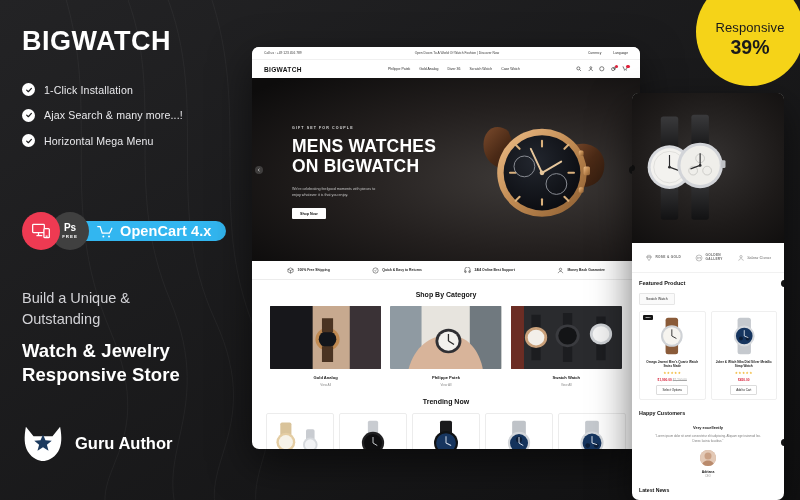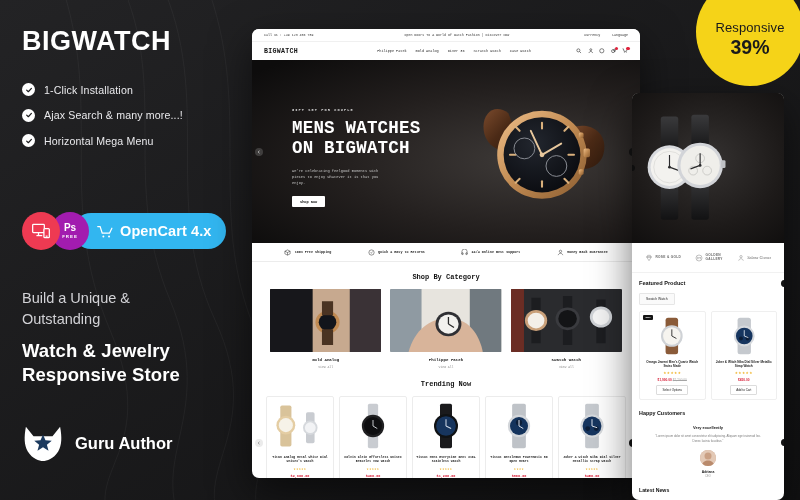--- a/index.html
+++ b/index.html
@@ -24,23 +24,23 @@
   }
   .tick svg { width:8px; height:8px; display:block; }
   .feature-label { font-size:10.6px; color:#e9e9ec; letter-spacing:.15px; }
 
   .badge-row { position:absolute; left:22px; top:212px; display:flex; align-items:center; }
   .badge-circle {
     width:38px; height:38px; border-radius:50%; display:flex; align-items:center; justify-content:center;
     position:relative; z-index:3;
   }
   .badge-red { background:#ee3a52; }
-  .badge-blue { background:#a21caf; margin-left:-9px; z-index:2; }
+  .badge-blue { background:#404040; margin-left:-9px; z-index:2; }
   .oc-pill {
-    height:36px; border-radius:18px; background:#32b6f0; display:flex; align-items:center;
+    height:20px; border-radius:18px; background:#32b6f0; display:flex; align-items:center;
     gap:6px; padding:0 15px 0 24px; margin-left:-16px; z-index:1; color:#fff;
     font-size:14.5px; font-weight:600; letter-spacing:.1px;
   }
   .ps-txt { color:#fff; font-size:10px; font-weight:700; line-height:1; text-align:center; }
   .ps-sub { font-size:4.4px; letter-spacing:1px; margin-top:1.5px; font-weight:700; }
 
   .tagline { position:absolute; left:22px; top:288px; }
   .tag-light { font-size:14.5px; color:#d2d2d6; line-height:1.45; font-weight:400; }
   .tag-bold { font-size:18.5px; color:#ffffff; line-height:1.32; font-weight:700; margin-top:9px; letter-spacing:.1px; }
 
@@ -55,21 +55,21 @@
     align-items:center; justify-content:center; padding-top:14px;
   }
   .resp-badge .r1 { font-size:13px; color:#19191b; font-weight:400; letter-spacing:.1px; }
   .resp-badge .r2 { font-size:19.5px; color:#19191b; font-weight:700; margin-top:1px; }
 
   
   .shot { position:absolute; background:#ffffff; border-radius:7px; overflow:hidden;
           box-shadow:0 14px 40px rgba(0,0,0,.55); }
 
   
-  .center { left:252px; top:29px; width:388px; height:449px; z-index:10;font-family:Liberation Mono, monospace; }
+  .center { left:252px; top:47px; width:388px; height:402px; z-index:10; }
   .topbar { height:13px; background:#fff; display:flex; align-items:center;
             padding:0 12px; font-size:3.3px; color:#3a3a3a; border-bottom:1px solid #f0f0f0; }
   .tb-left { width:33%; }
   .tb-mid { width:40%; text-align:center; }
   .tb-right { width:27%; display:flex; justify-content:flex-end; gap:12px; }
   .tb-right span { color:#2b2b2b; }
   .tb-cur { color:#b8243a; }
   .tb-lang { color:#b8243a; }
 
   .navbar { height:18px; background:#fff; display:flex; align-items:center; padding:0 12px; }

